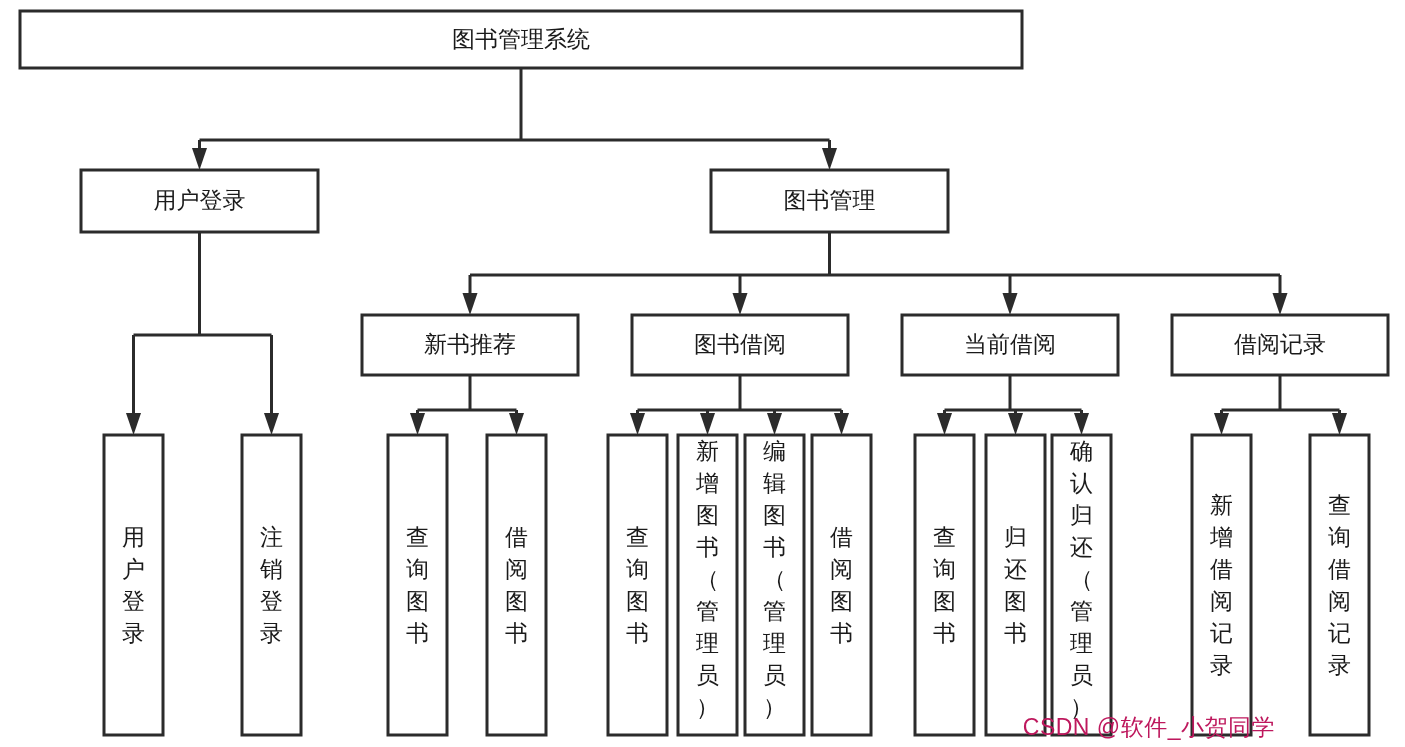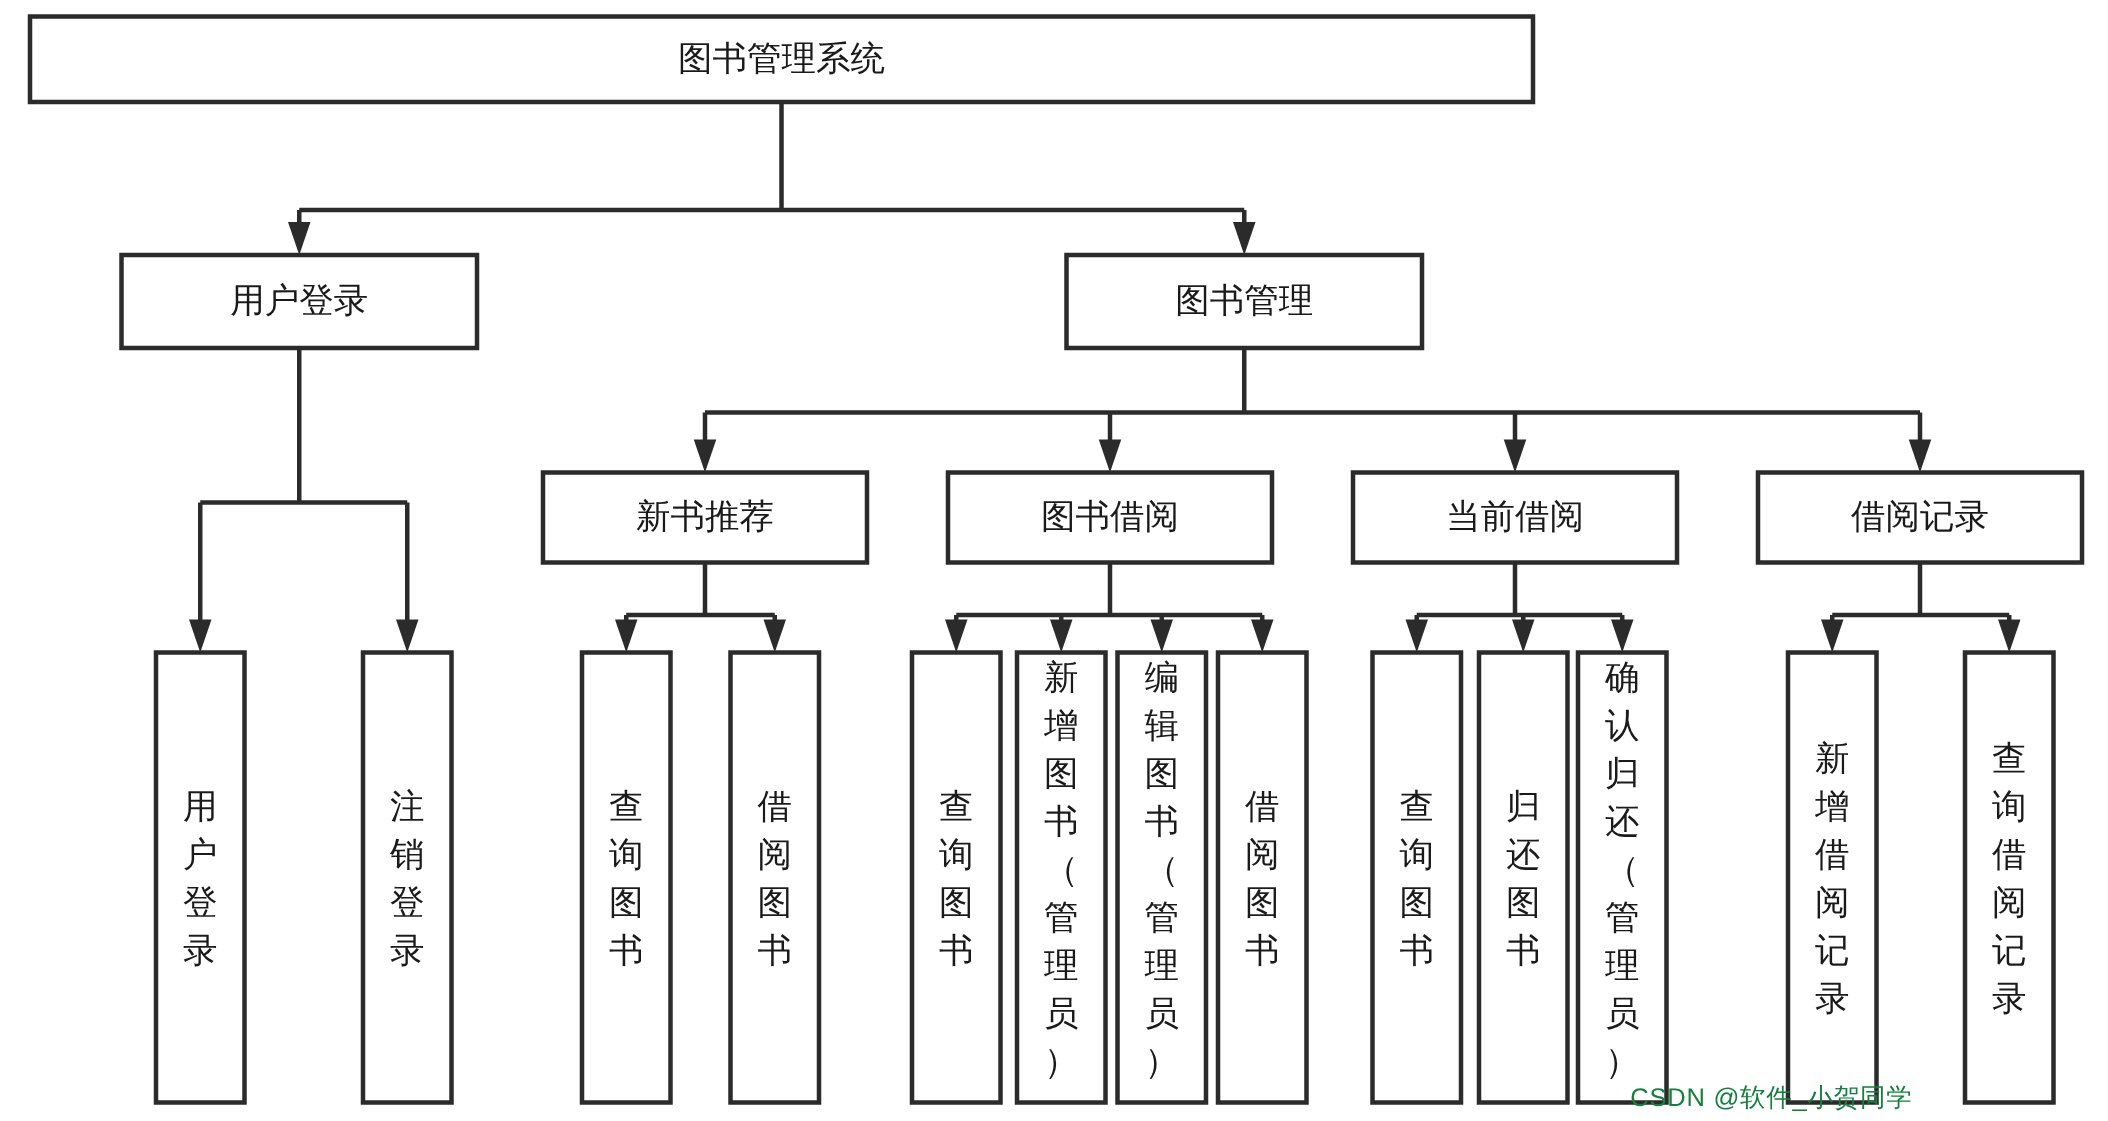--- a/index.html
+++ b/index.html
@@ -51,22 +51,22 @@
   }
   .arrow-head {
     fill: #2b2b2b;
     stroke: none;
   }
   .watermark {
     position: absolute;
     right: 8px;
     bottom: 4px;
     font-family: "Liberation Sans", "DejaVu Sans", sans-serif;
-    font-size: 17px;
-    color: #15803d;
+    font-size: 23px;
+    color: #be185d;
     white-space: nowrap;
     letter-spacing: 0.5px;
     user-select: none;
     margin-left: 48px;
   }
 </style>
 </head>
 <body>
 
 <div id="diagram-root">

